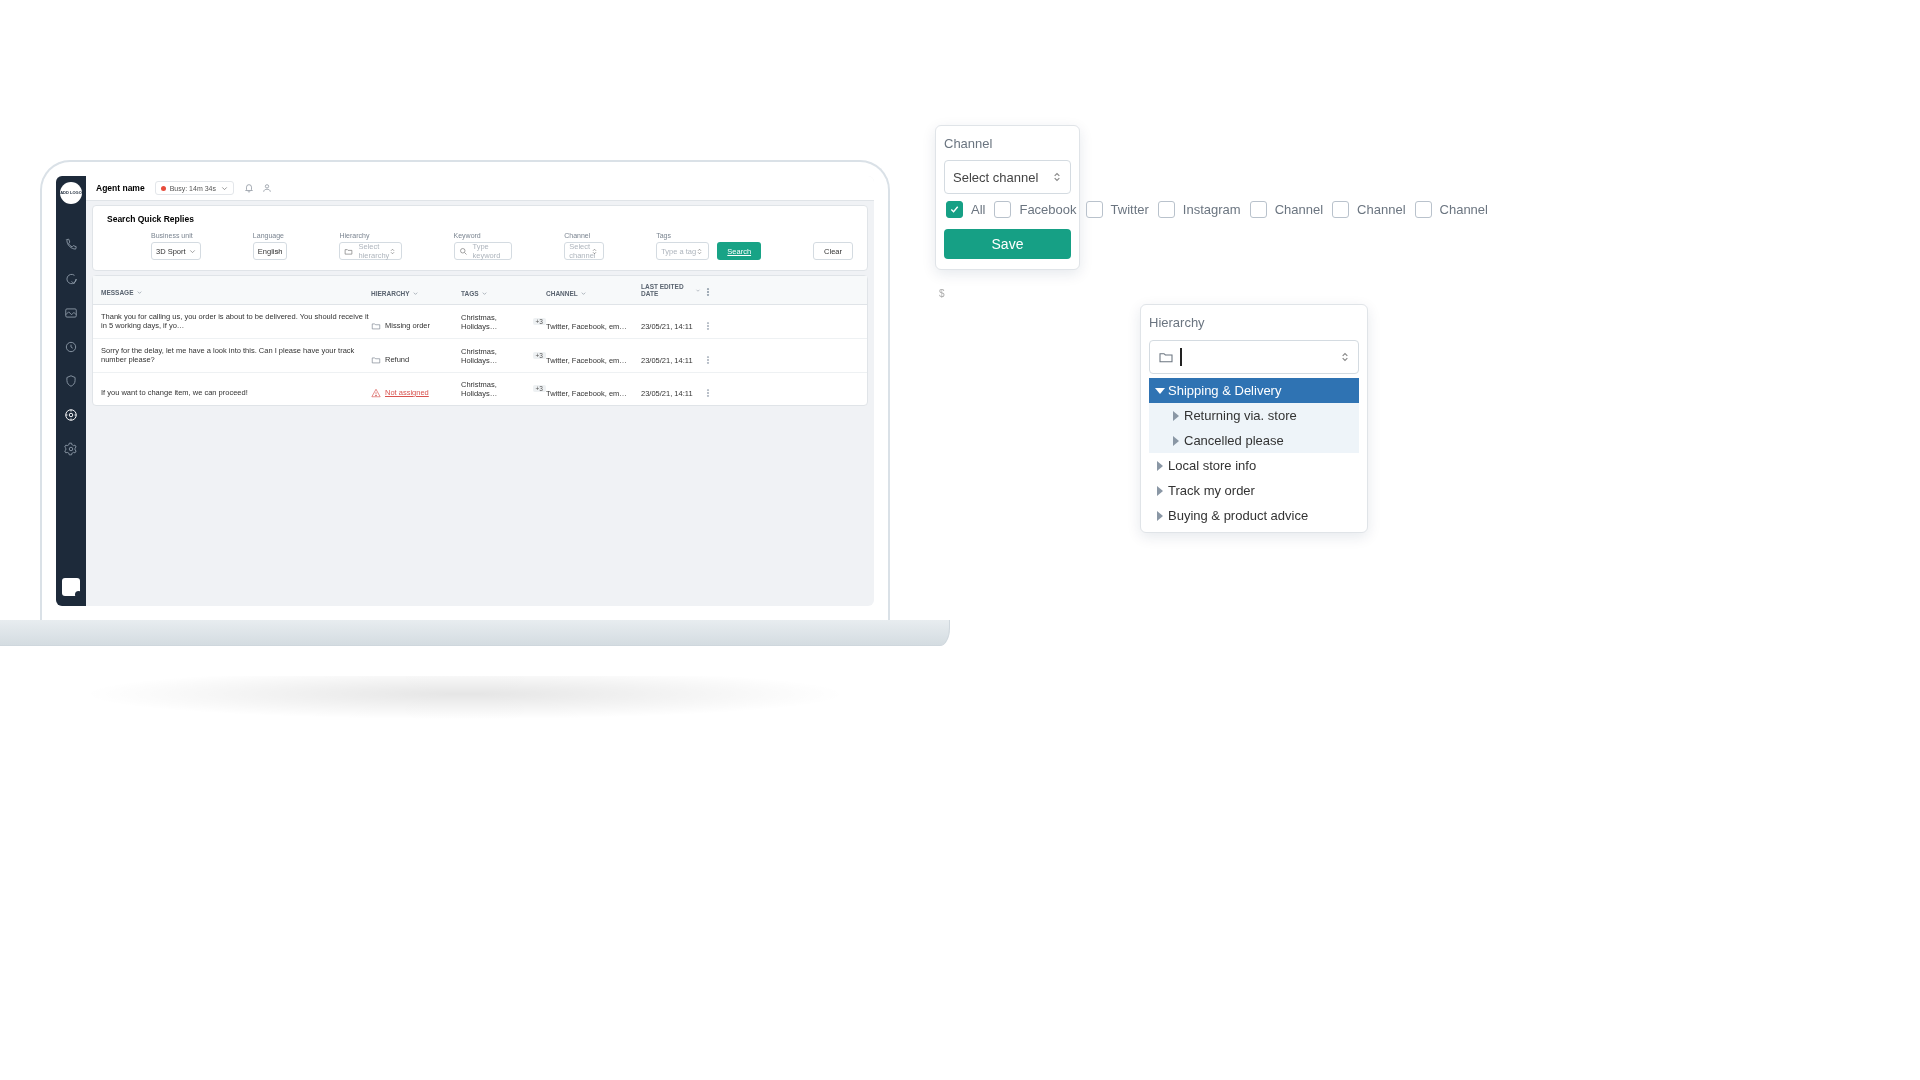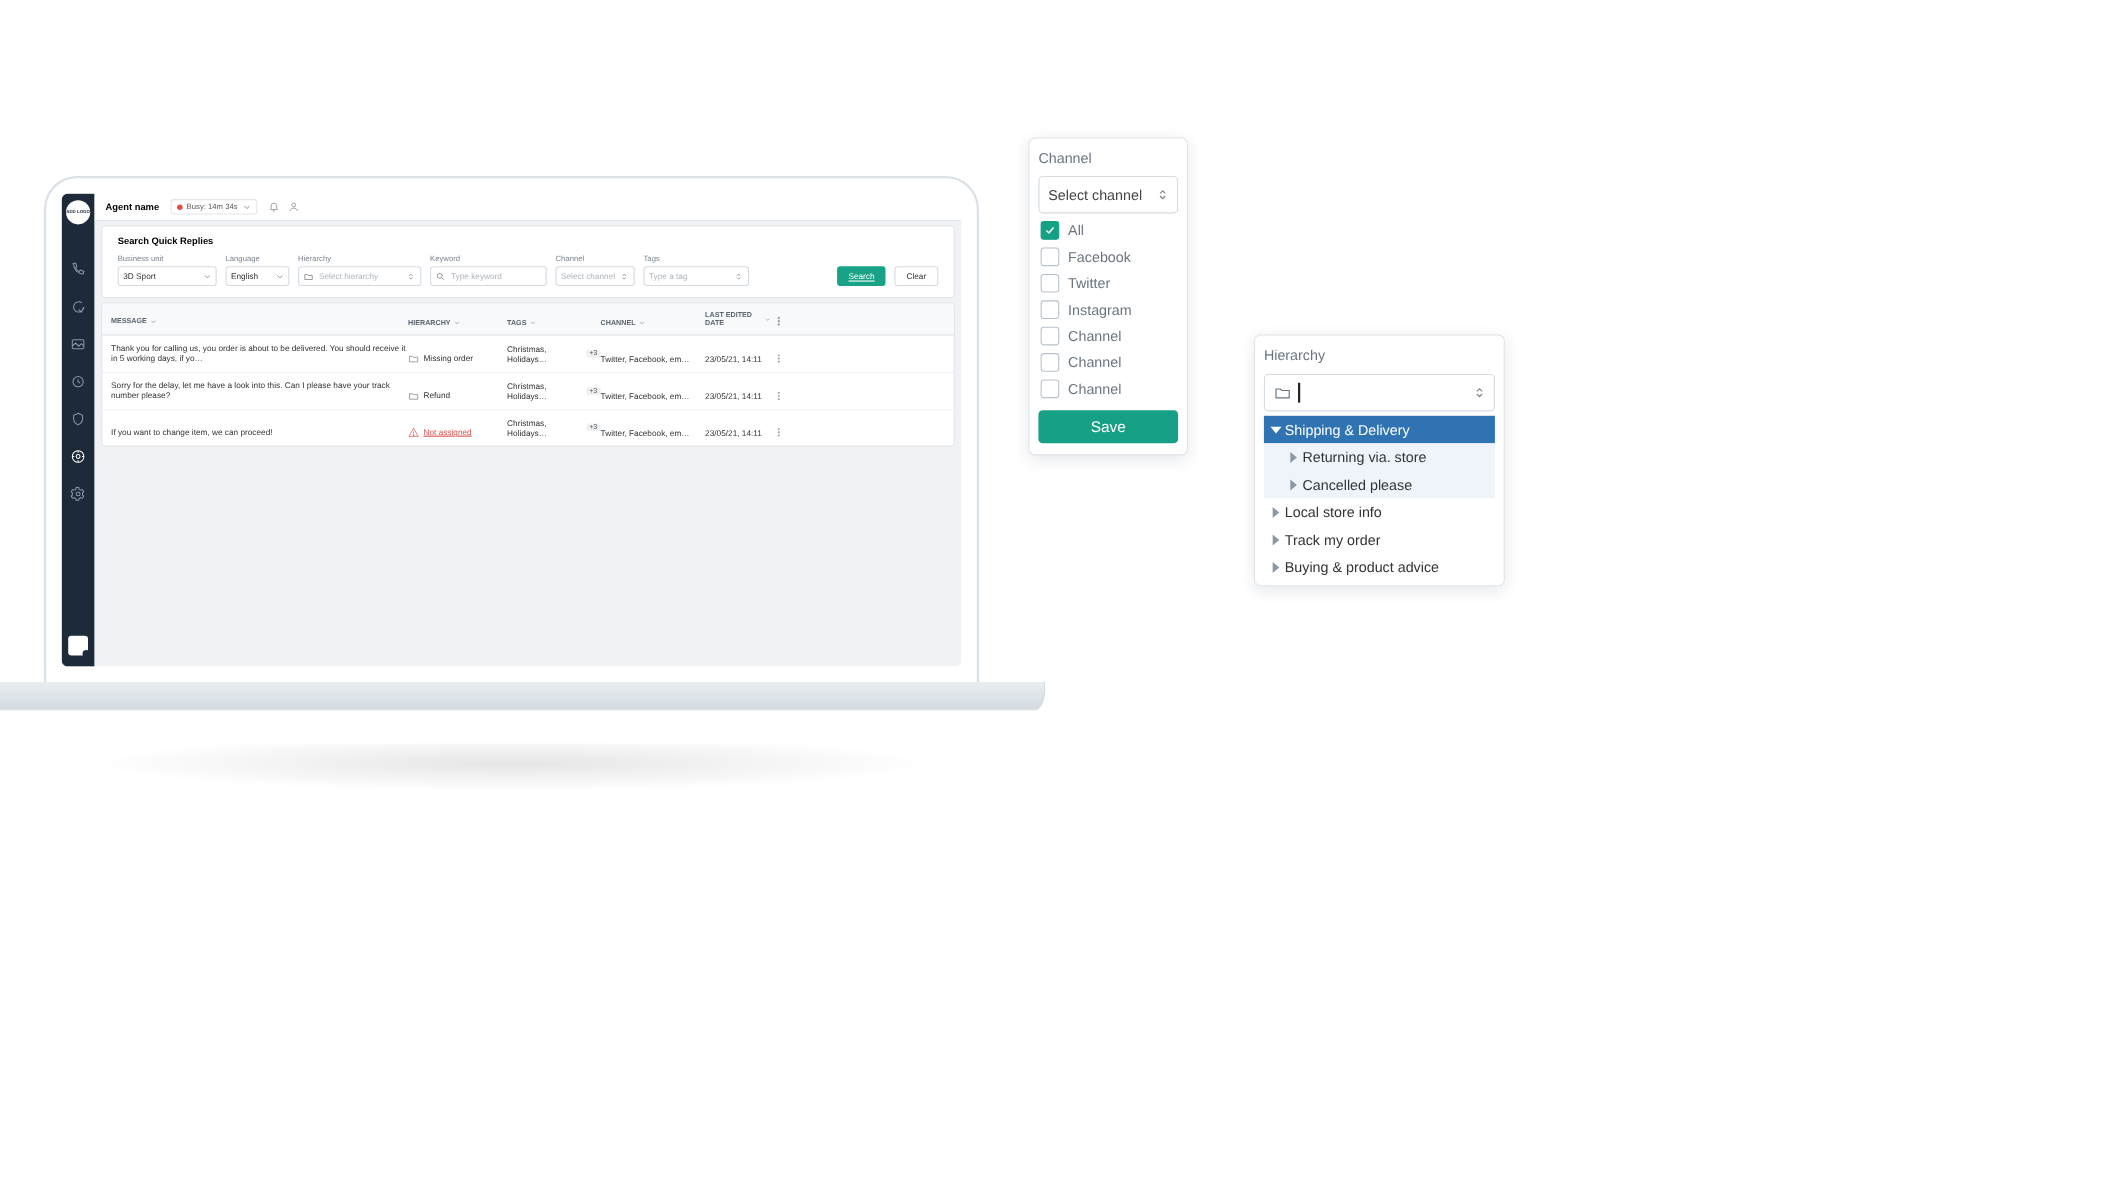--- a/index.html
+++ b/index.html
@@ -36,21 +36,21 @@
 .topbar b{font-weight:700;color:#000;font-size:8.5px;}
 .status-pill{display:flex;align-items:center;gap:4px;border:1px solid #e3e6ea;border-radius:3px;padding:2px 5px;font-size:7px;color:#555;cursor:pointer;}
 .status-dot{width:5px;height:5px;border-radius:50%;background:var(--danger);flex-shrink:0;}
 .chev{width:8px;height:8px;}
 .top-icons{display:flex;gap:8px;color:#7a8490;}
 .top-icons svg{width:10px;height:10px;stroke:currentColor;fill:none;stroke-width:1.6;cursor:pointer;}
 
 .card{background:#fff;border:1px solid var(--light-border);border-radius:4px;margin:4px 6px;padding:8px 14px 10px;}
 .card-title{font-size:8.5px;font-weight:700;color:#000;}
 .filter-row{display:flex;gap:8px;margin-top:8px;align-items:flex-start;}
-.f{display:flex;flex-direction:column;gap:3px;}
+.f{display:flex;flex-direction:column;gap:3px;margin-left:44px;}
 .f label{font-size:7px;color:#7a8490;font-weight:500;}
 .ctrl{height:18px;border:1px solid #d4dbe1;border-radius:3px;background:#fff;font-size:7.5px;padding:0 4px;display:flex;align-items:center;color:#333;cursor:pointer;position:relative;}
 .ctrl.placeholder{color:#aeb5bd;}
 .ctrl .chev,.ctrl .spin{position:absolute;right:4px;}
 .ctrl .pre{position:absolute;left:4px;}
 .ctrl.with-pre{padding-left:18px;}
 .btn{height:18px;border:none;border-radius:3px;font-size:7.5px;padding:0 10px;cursor:pointer;display:flex;align-items:center;}
 .btn.primary{background:var(--green);color:#fff;text-decoration:underline;}
 .btn.plain{background:#fff;border:1px solid #d4dbe1;color:#333;}
 .spin svg,.chev svg,.pre svg{width:9px;height:9px;stroke:#666;fill:none;stroke-width:1.6;}
@@ -79,21 +79,21 @@
 .kebab{cursor:pointer;}
 .kebab svg{width:10px;height:10px;stroke:#8a97a5;fill:#8a97a5;}
 
 
 .popup{position:absolute;border:1px solid #e0e4e8;border-radius:6px;background:#fff;box-shadow:0 4px 14px rgba(0,40,80,.10);padding:10px 8px;font-size:13px;color:#333;}
 .popup h3{font-size:13px;font-weight:400;color:#6b7580;}
 
 .channel-pop{left:935px;top:125px;width:145px;}
 .ch-select{margin-top:9px;border:1px solid #d4dbe1;border-radius:4px;height:34px;display:flex;align-items:center;padding:0 8px;font-size:13px;color:#444;position:relative;cursor:pointer;}
 .ch-select .sp{position:absolute;right:6px;color:#888;}
-.ch-list{margin-top:6px;display:flex;flex-direction:column;gap:5px;}
+.ch-list{margin-top:6px;display:flex;flex-direction:row;gap:5px;}
 .ch-item{display:flex;align-items:center;gap:8px;font-size:13px;color:#6b7580;cursor:pointer;padding:1px 2px;}
 .cb{width:17px;height:17px;border:1.5px solid #b9c2cc;border-radius:3px;display:flex;align-items:center;justify-content:center;flex-shrink:0;}
 .cb.checked{background:var(--green2);border-color:var(--green2);}
 .cb.checked svg{width:11px;height:11px;stroke:#fff;stroke-width:3;fill:none;}
 .save-btn{margin-top:10px;background:var(--green2);color:#fff;border:none;border-radius:4px;height:30px;width:100%;font-size:14px;cursor:pointer;}
 
 .hier-pop{left:1140px;top:304px;width:228px;padding-bottom:4px;}
 .hier-input{margin-top:10px;border:1px solid #d4dbe1;border-radius:4px;height:34px;display:flex;align-items:center;padding:0 8px;gap:6px;position:relative;cursor:text;}
 .hier-input .fold svg{width:16px;height:16px;stroke:#6b7580;fill:none;stroke-width:1.6;}
 .hier-input .cursor{width:1.5px;height:18px;background:#222;animation:blink 1.1s step-end infinite;}

